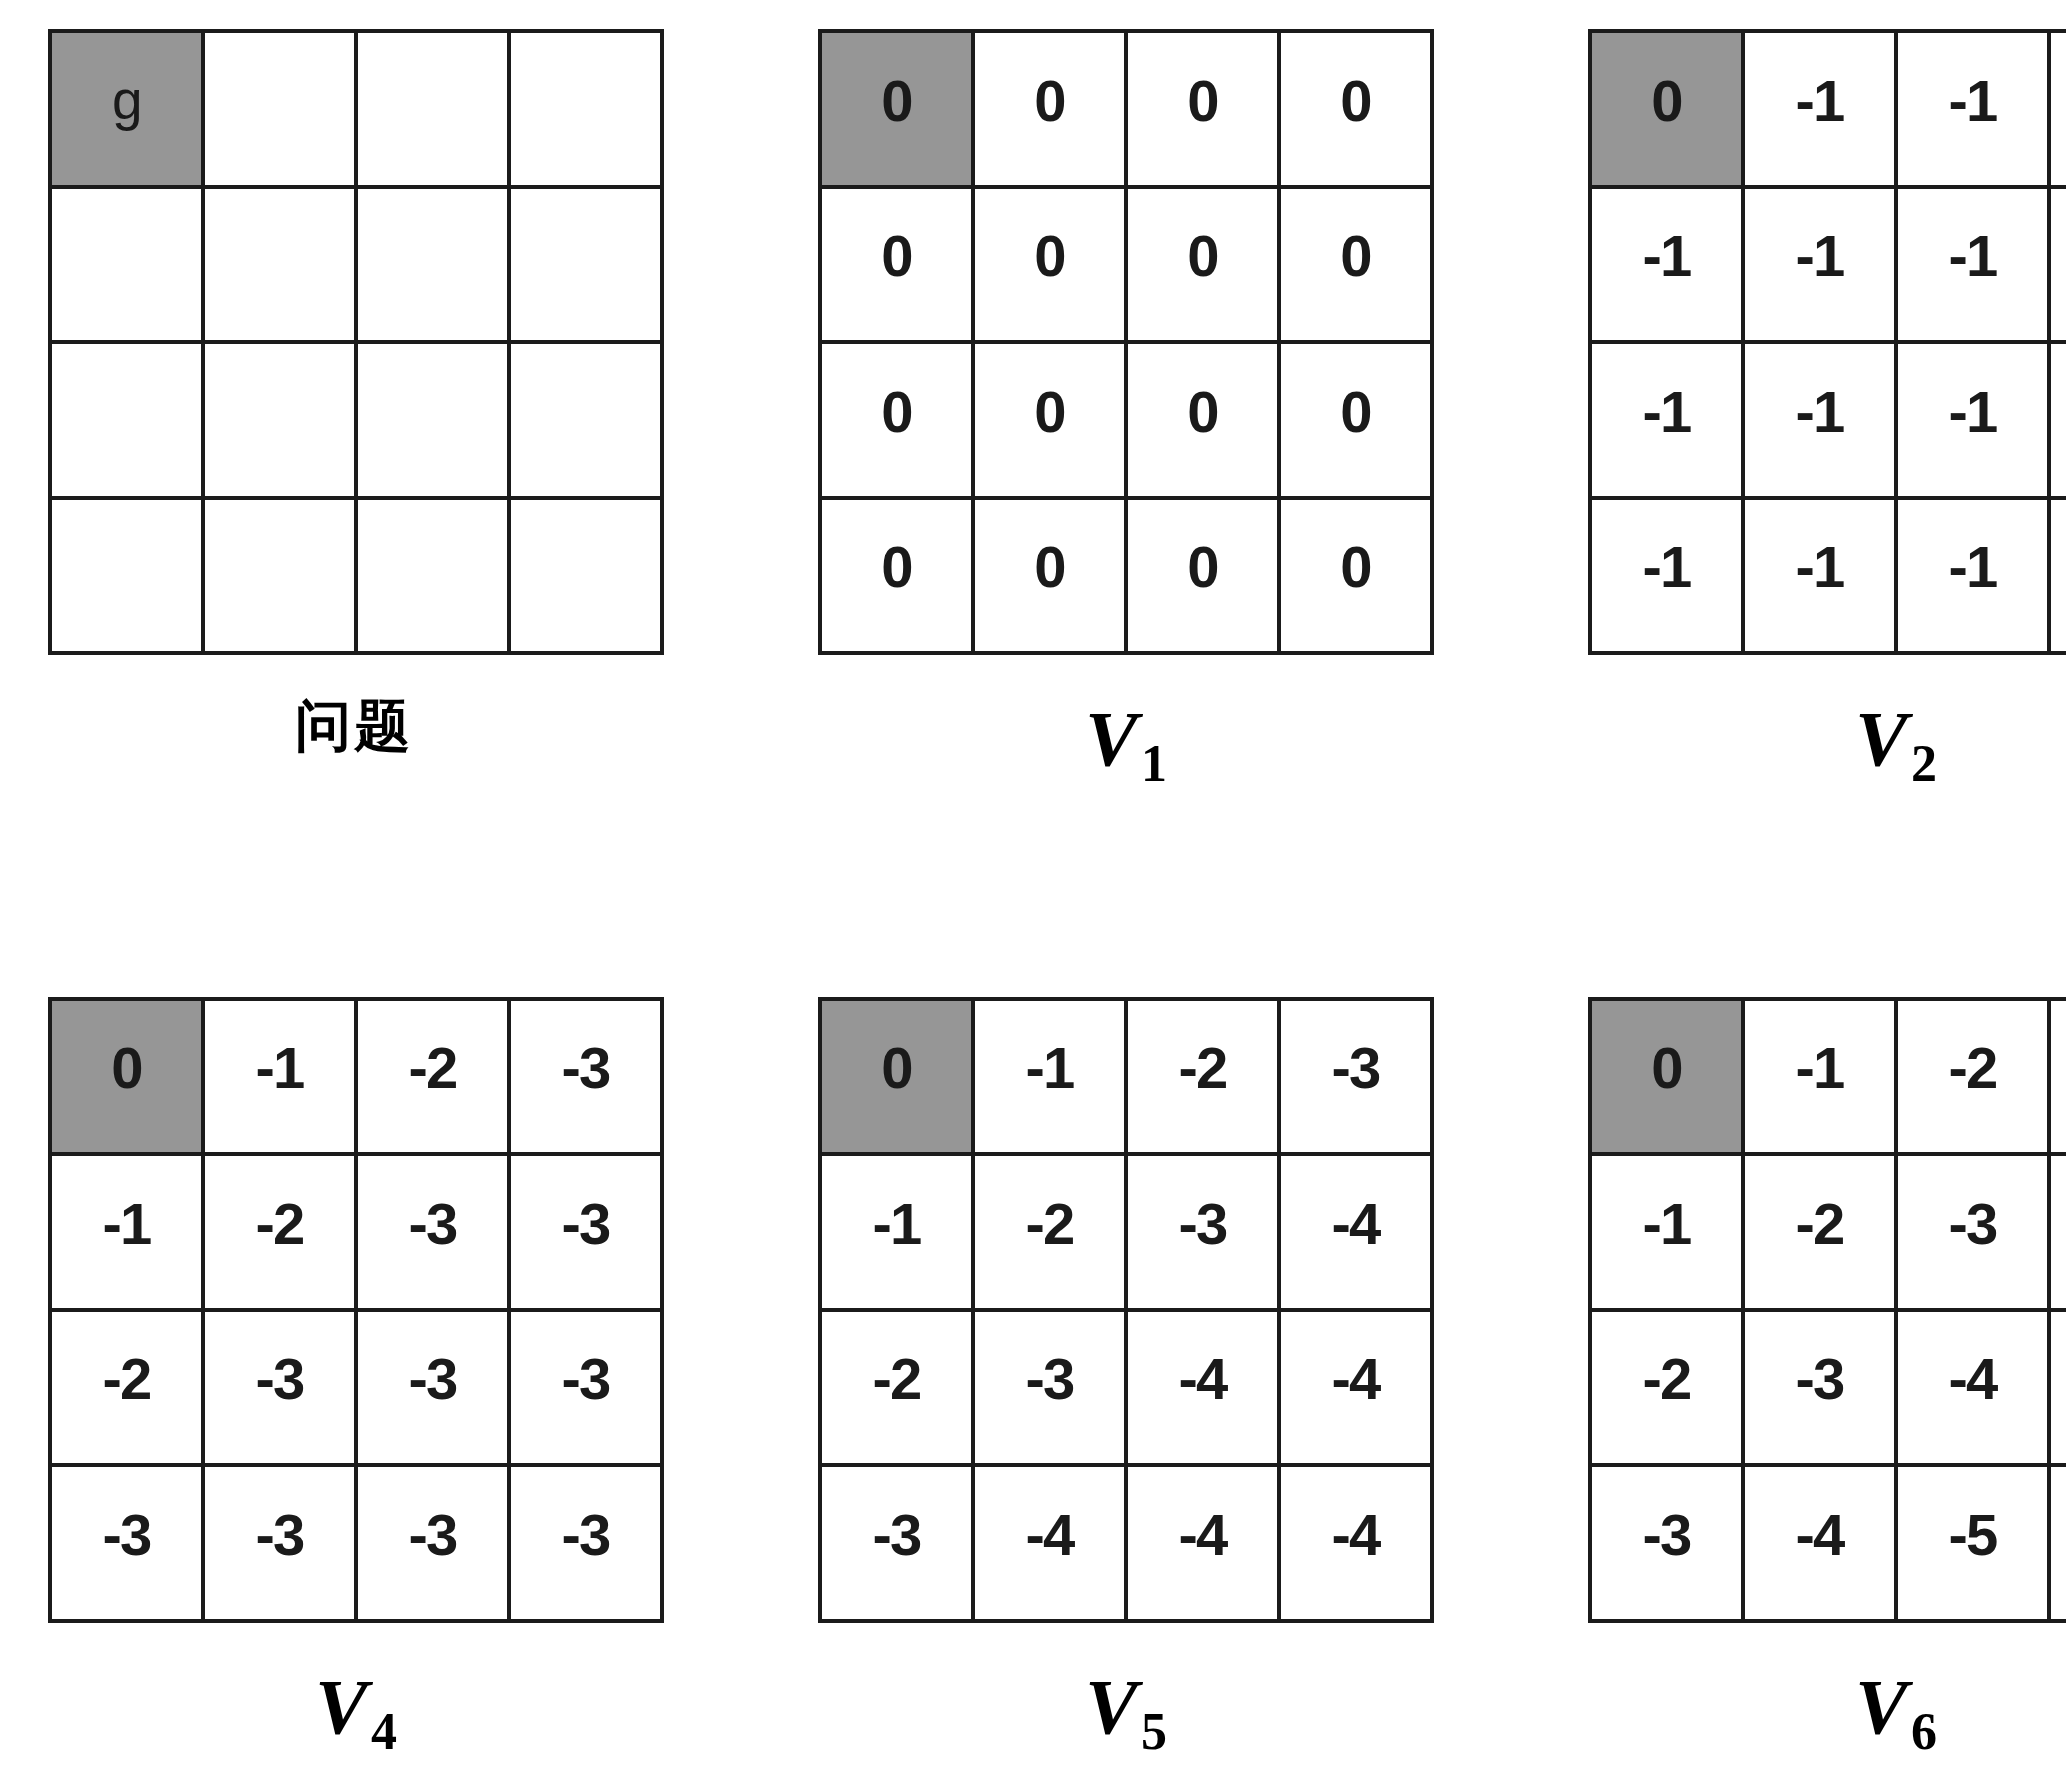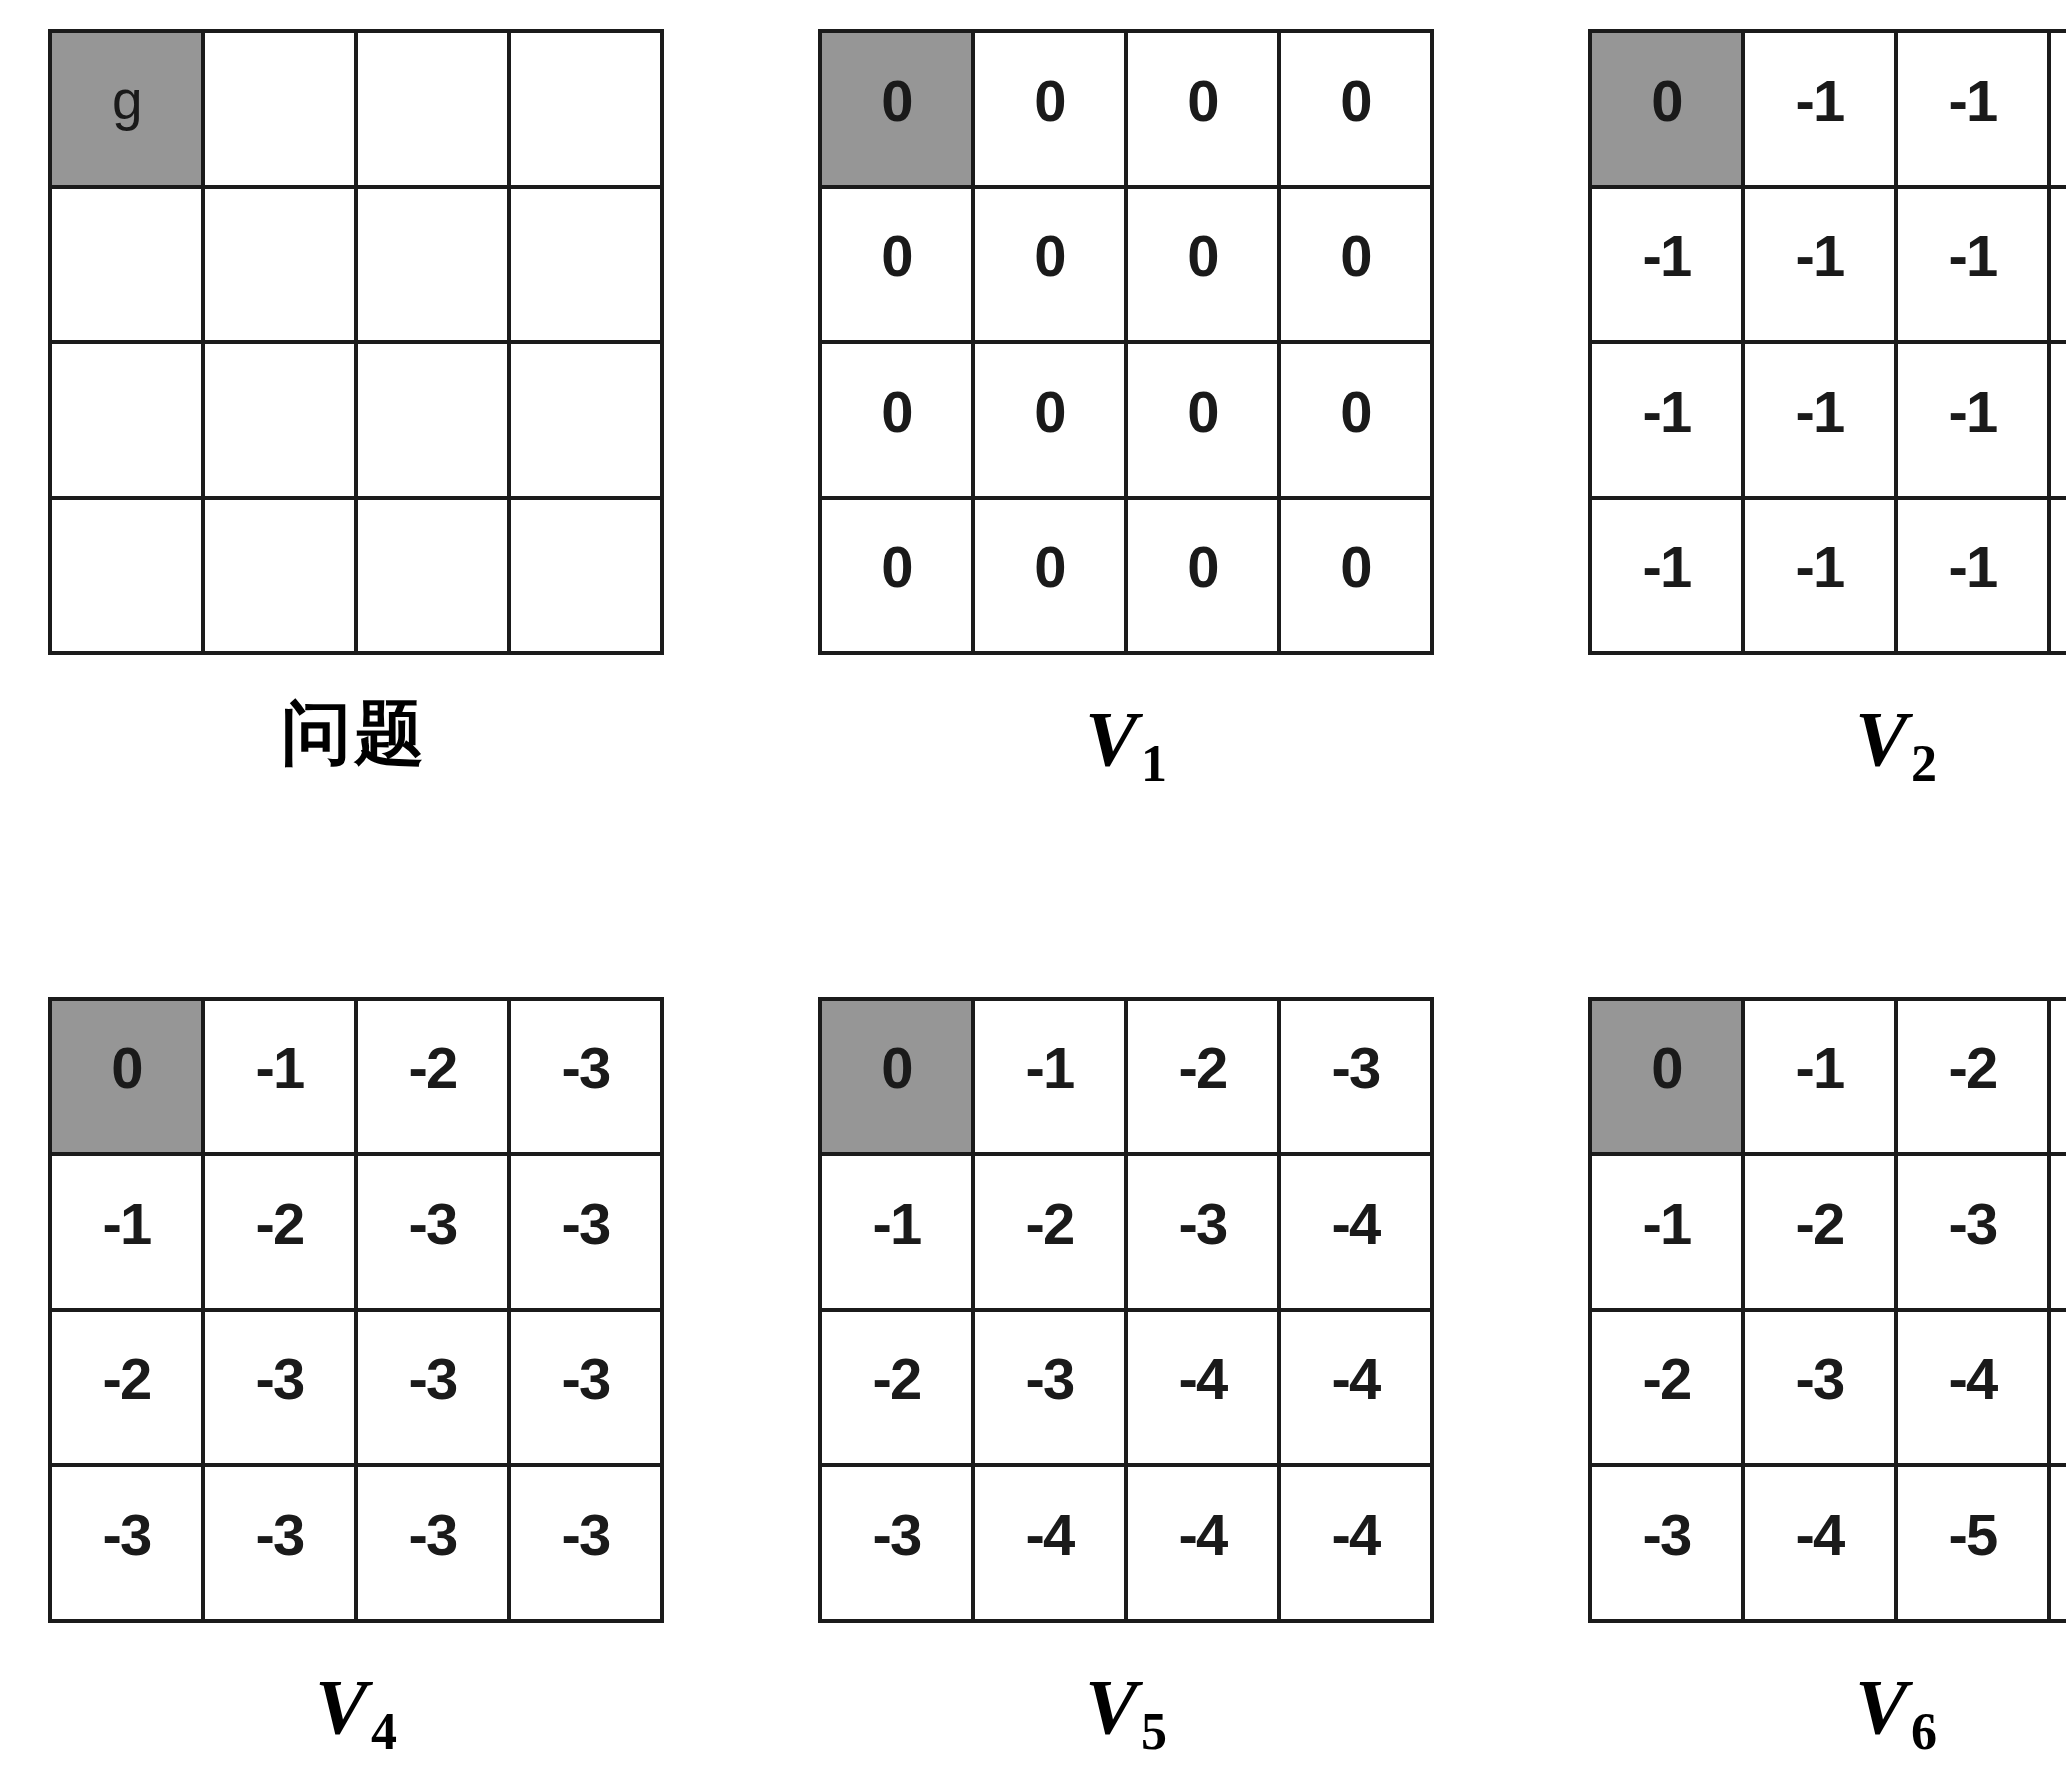--- a/index.html
+++ b/index.html
@@ -53,21 +53,21 @@
     white-space: nowrap;
   }
   .cap-main {
     font-family: "Liberation Serif", serif;
     font-style: italic;
     font-weight: 700;
     font-size: 79px;
   }
   .grid-fig.cjk .cap-main {
     font-style: normal;
-    font-size: 70px;
+    font-size: 56px;
     letter-spacing: 3.3px;
   }
   .cap-sub {
     font-family: "Liberation Serif", serif;
     font-style: normal;
     font-weight: 700;
     font-size: 52px;
     position: relative;
     top: 15.7px;
     margin-left: 3.3px;

